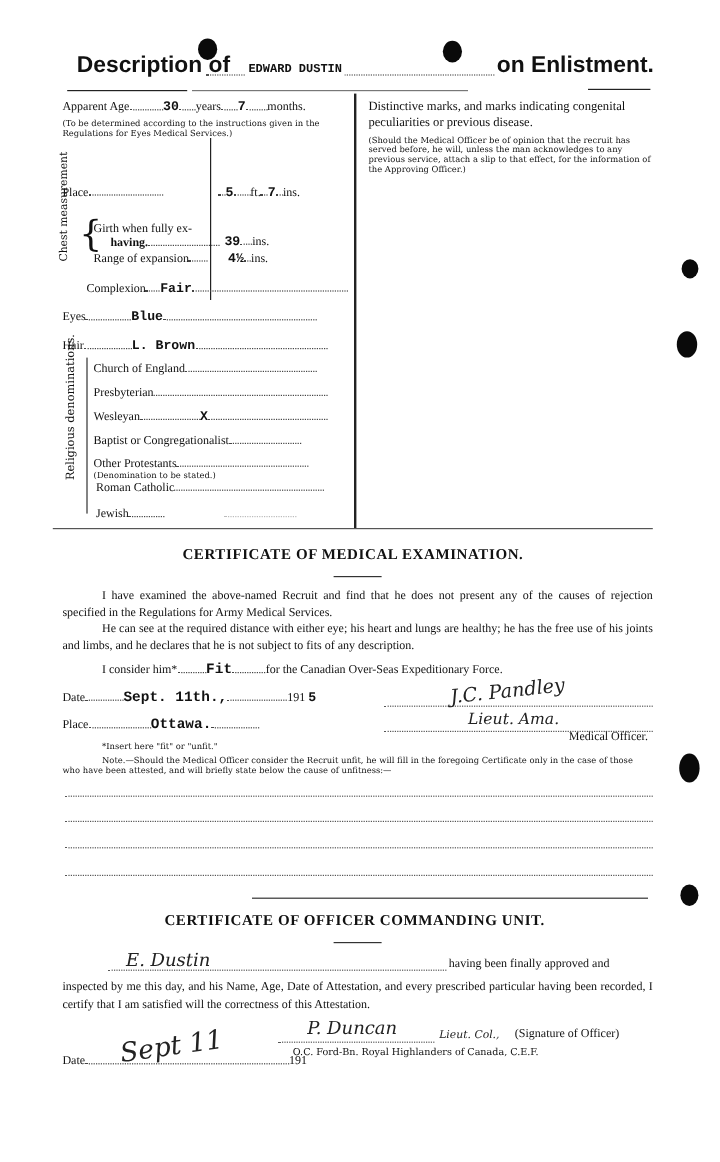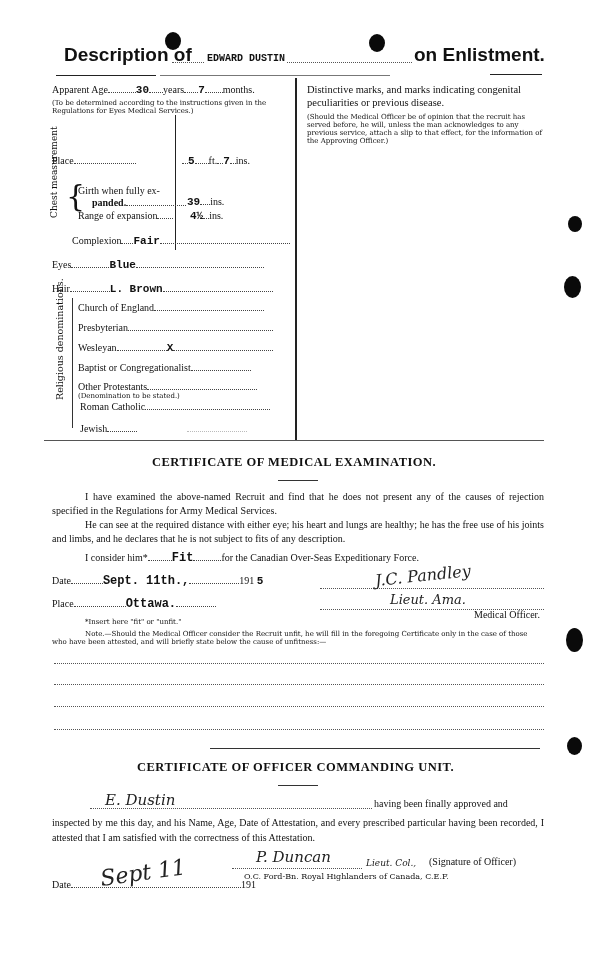--- a/index.html
+++ b/index.html
@@ -52,21 +52,21 @@
   <span>Place</span><span class="dots" style="width:62px;"></span>
 </div>
 <div class="abs label" style="left:182px;top:155px;">
   <span class="dots" style="width:6px;"></span><span class="typed" style="font-size:11px;">5</span><span class="dots" style="width:14px;"></span><span>ft.</span><span class="dots" style="width:6px;"></span><span class="typed" style="font-size:11px;">7</span><span class="dots" style="width:6px;"></span><span>ins.</span>
 </div>
 
 <div class="abs rot" style="left:50px;top:218px;width:40px;">Chest measurement</div>
 <div class="abs brace" style="left:66px;top:178px;">{</div>
 <div class="abs label" style="left:78px;top:185px;">Girth when fully ex-</div>
 <div class="abs label" style="left:92px;top:197px;font-weight:bold;">
-  <span>panded.</span><span class="dots" style="width:60px;"></span>
+  <span>having.</span><span class="dots" style="width:60px;"></span>
 </div>
 <div class="abs label" style="left:187px;top:196px;">
   <span class="typed" style="font-size:11px;">39</span><span class="dots" style="width:10px;"></span><span>ins.</span>
 </div>
 <div class="abs label" style="left:78px;top:210px;">
   <span>Range of expansion</span><span class="dots" style="width:16px;"></span>
 </div>
 <div class="abs label" style="left:190px;top:210px;">
   <span class="typed" style="font-size:11px;">4½</span><span class="dots" style="width:6px;"></span><span>ins.</span>
 </div>
@@ -144,21 +144,21 @@
 <div class="dotline" style="left:54px;top:706px;width:490px;"></div>
 <div class="dotline" style="left:54px;top:729px;width:490px;"></div>
 <div class="hr" style="left:210px;top:748px;width:330px;background:#333;"></div>
 
 <div class="abs heading" style="left:137px;top:760px;">CERTIFICATE OF OFFICER COMMANDING UNIT.</div>
 <div class="hr" style="left:278px;top:785px;width:40px;background:#333;"></div>
 
 <div class="dotline" style="left:90px;top:808px;width:282px;"></div>
 <div class="abs sig" style="left:105px;top:791px;font-size:15px;">E. Dustin</div>
 <div class="abs para" style="left:374px;top:797px;">having been finally approved and</div>
-<div class="abs para" style="left:52px;top:815px;width:492px;line-height:15px;">inspected by me this day, and his Name, Age, Date of Attestation, and every prescribed particular having been recorded, I attested that I am satisfied with the correctness of this Attestation.</div>
+<div class="abs para" style="left:52px;top:815px;width:492px;line-height:15px;">inspected by me this day, and his Name, Age, Date of Attestation, and every prescribed particular having been recorded, I certify that I am satisfied will the correctness of this Attestation.</div>
 
 <div class="dotline" style="left:232px;top:868px;width:130px;"></div>
 <div class="abs sig" style="left:256px;top:848px;font-size:15px;">P. Duncan</div>
 <div class="abs sig" style="left:366px;top:858px;font-size:9px;">Lieut. Col.,</div>
 <div class="abs label" style="left:414px;top:856px;margin-left:15px;">(Signature of Officer)</div>
 <div class="abs tiny" style="left:244px;top:873px;font-size:8px;">O.C. Ford-Bn. Royal Highlanders of Canada, C.E.F.</div>
 
 <div class="abs label" style="left:52px;top:879px;">
   <span>Date</span><span class="dots" style="width:170px;"></span><span>191</span>
 </div>

